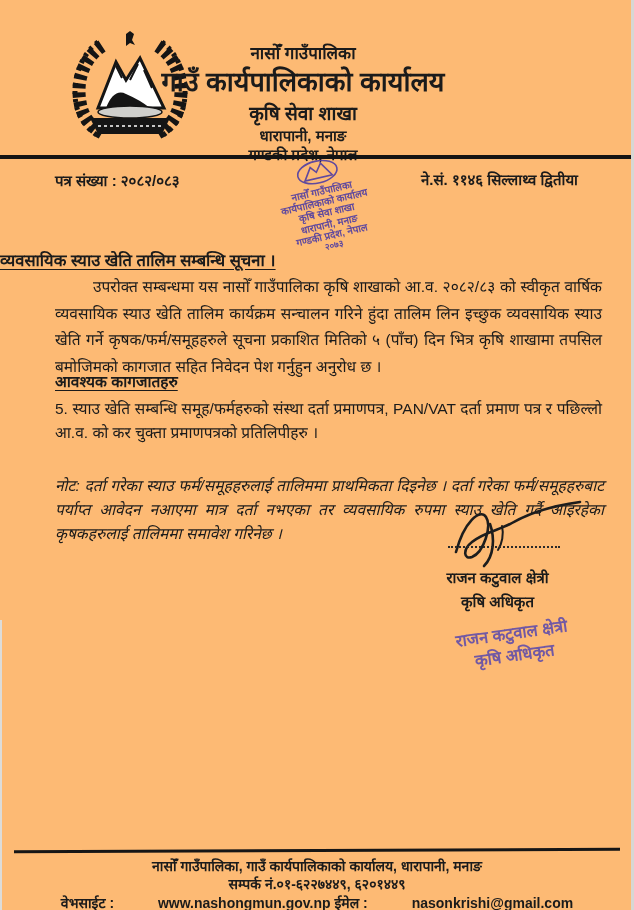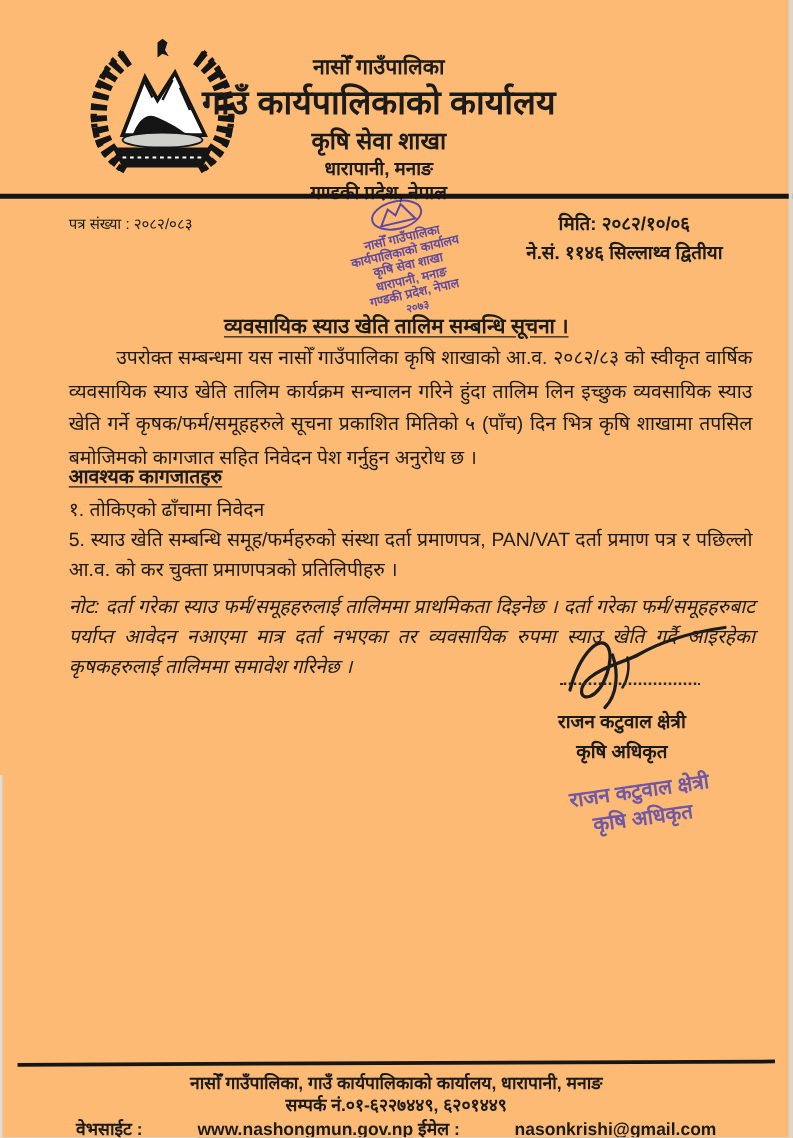--- a/index.html
+++ b/index.html
@@ -16,34 +16,34 @@
   
   .logo{position:absolute;left:64px;top:30px;width:132px;height:122px;}
   .header-text{position:absolute;left:0;right:0;top:44px;text-align:center;transform:translateX(-14px);}
   .h-muni{font-size:17px;font-weight:700;line-height:1.2;}
   .h-office{font-size:27px;font-weight:700;line-height:1.25;margin-top:2px;}
   .h-branch{font-size:19px;font-weight:700;line-height:1.25;margin-top:2px;}
   .h-addr{font-size:15px;font-weight:700;line-height:1.3;}
   .h-prov{font-size:15px;font-weight:700;line-height:1.3;}
   .divider-top{position:absolute;left:0;right:0;top:155px;height:4px;background:#141414;}
   
-  .ref-no{position:absolute;left:55px;top:170px;font-size:12px;font-weight:400;}
+  .ref-no{position:absolute;left:55px;top:170px;font-size:15px;font-weight:700;}
   .date-block{position:absolute;right:22px;top:168px;width:225px;text-align:center;font-size:15px;font-weight:600;line-height:1.55;}
   
   .stamp-center{
     position:absolute;left:252px;top:158px;width:150px;height:112px;
     transform:rotate(-13deg);
     color:#4b3aa4;text-align:center;font-weight:700;
     opacity:.88;line-height:1.12;font-size:10px;
     pointer-events:none;
   }
   .stamp-center .st-year{font-size:9px;}
   .stamp-emblem{width:44px;height:26px;display:block;margin:0 auto 1px auto;}
   
-  .subject{position:absolute;left:0;right:0;top:248px;text-align:center;font-size:16.5px;font-weight:700;}
+  .subject{position:absolute;left:0;right:0;top:248px;text-align:left;font-size:16.5px;font-weight:700;}
   .subject span{text-decoration:underline;text-underline-offset:3px;}
   
   .body-par{
     position:absolute;left:55px;top:274px;width:547px;
     font-size:15.5px;line-height:1.72;text-align:justify;text-indent:38px;
     font-weight:500;
   }
   
   .docs{position:absolute;left:55px;top:370px;width:547px;font-size:15.5px;line-height:1.55;font-weight:500;}
   .docs-heading{font-weight:700;text-decoration:underline;text-underline-offset:3px;margin-bottom:3px;}
@@ -100,21 +100,20 @@
     <div class="h-office">गाउँ कार्यपालिकाको कार्यालय</div>
     <div class="h-branch">कृषि सेवा शाखा</div>
     <div class="h-addr">धारापानी, मनाङ</div>
     <div class="h-prov">गण्डकी प्रदेश, नेपाल</div>
   </div>
 
   <div class="divider-top"></div>
 
   <div class="ref-no">पत्र संख्या : २०८२/०८३</div>
   <div class="date-block">
-    <div>मिति: २०८२/१०/०६</div>
     <div>ने.सं. ११४६ सिल्लाथ्व द्वितीया</div>
   </div>
 
   <div class="stamp-center">
     <svg class="stamp-emblem" viewBox="0 0 44 26" aria-hidden="true">
       <ellipse cx="22" cy="13" rx="20" ry="11" fill="none" stroke="#4b3aa4" stroke-width="1.6"></ellipse>
       <path d="M8,19 L16,7 L21,13 L27,5 L36,19 Z" fill="none" stroke="#4b3aa4" stroke-width="1.6"></path>
     </svg>
     <div>नासोँ गाउँपालिका</div>
     <div>कार्यपालिकाको कार्यालय</div>
@@ -125,21 +124,20 @@
   </div>
 
   <div class="subject">
     <span>व्यवसायिक स्याउ खेति तालिम सम्बन्धि सूचना ।</span>
   </div>
 
   <div class="body-par">उपरोक्त सम्बन्धमा यस नासोँ गाउँपालिका कृषि शाखाको आ.व. २०८२/८३ को स्वीकृत वार्षिक व्यवसायिक स्याउ खेति तालिम कार्यक्रम सन्चालन गरिने हुंदा तालिम लिन इच्छुक व्यवसायिक स्याउ खेति गर्ने कृषक/फर्म/समूहहरुले सूचना प्रकाशित मितिको ५ (पाँच) दिन भित्र कृषि शाखामा तपसिल बमोजिमको कागजात सहित निवेदन पेश गर्नुहुन अनुरोध छ ।</div>
 
   <div class="docs">
     <div class="docs-heading">आवश्यक कागजातहरु</div>
-    <div class="docs-item">१. तोकिएको ढाँचामा निवेदन</div>
     <div class="docs-item">5. स्याउ खेति सम्बन्धि समूह/फर्महरुको संस्था दर्ता  प्रमाणपत्र, PAN/VAT दर्ता प्रमाण पत्र र पछिल्लो आ.व. को कर चुक्ता प्रमाणपत्रको प्रतिलिपीहरु ।</div>
   </div>
 
   <div class="note">नोट: दर्ता गरेका स्याउ फर्म/समूहहरुलाई तालिममा प्राथमिकता दिइनेछ ।  दर्ता गरेका फर्म/समूहहरुबाट पर्याप्त आवेदन नआएमा मात्र दर्ता नभएका तर व्यवसायिक रुपमा स्याउ खेति गर्दै आइरहेका कृषकहरुलाई तालिममा समावेश गरिनेछ ।</div>
 
   <svg class="sig-squiggle" viewBox="0 0 150 70" aria-hidden="true">
     <path d="M18,52 C26,22 42,8 48,17 C54,26 46,52 34,57 C26,60 24,50 34,42 C46,32 62,30 74,23 C88,15 112,6 142,2" fill="none" stroke="#1d1d1d" stroke-width="2.6" stroke-linecap="round"></path>
     <path d="M52,24 C57,38 56,56 46,66" fill="none" stroke="#1d1d1d" stroke-width="2.6" stroke-linecap="round"></path>
     <path d="M64,26 C66,34 64,44 60,50" fill="none" stroke="#1d1d1d" stroke-width="2" stroke-linecap="round"></path>
   </svg>

